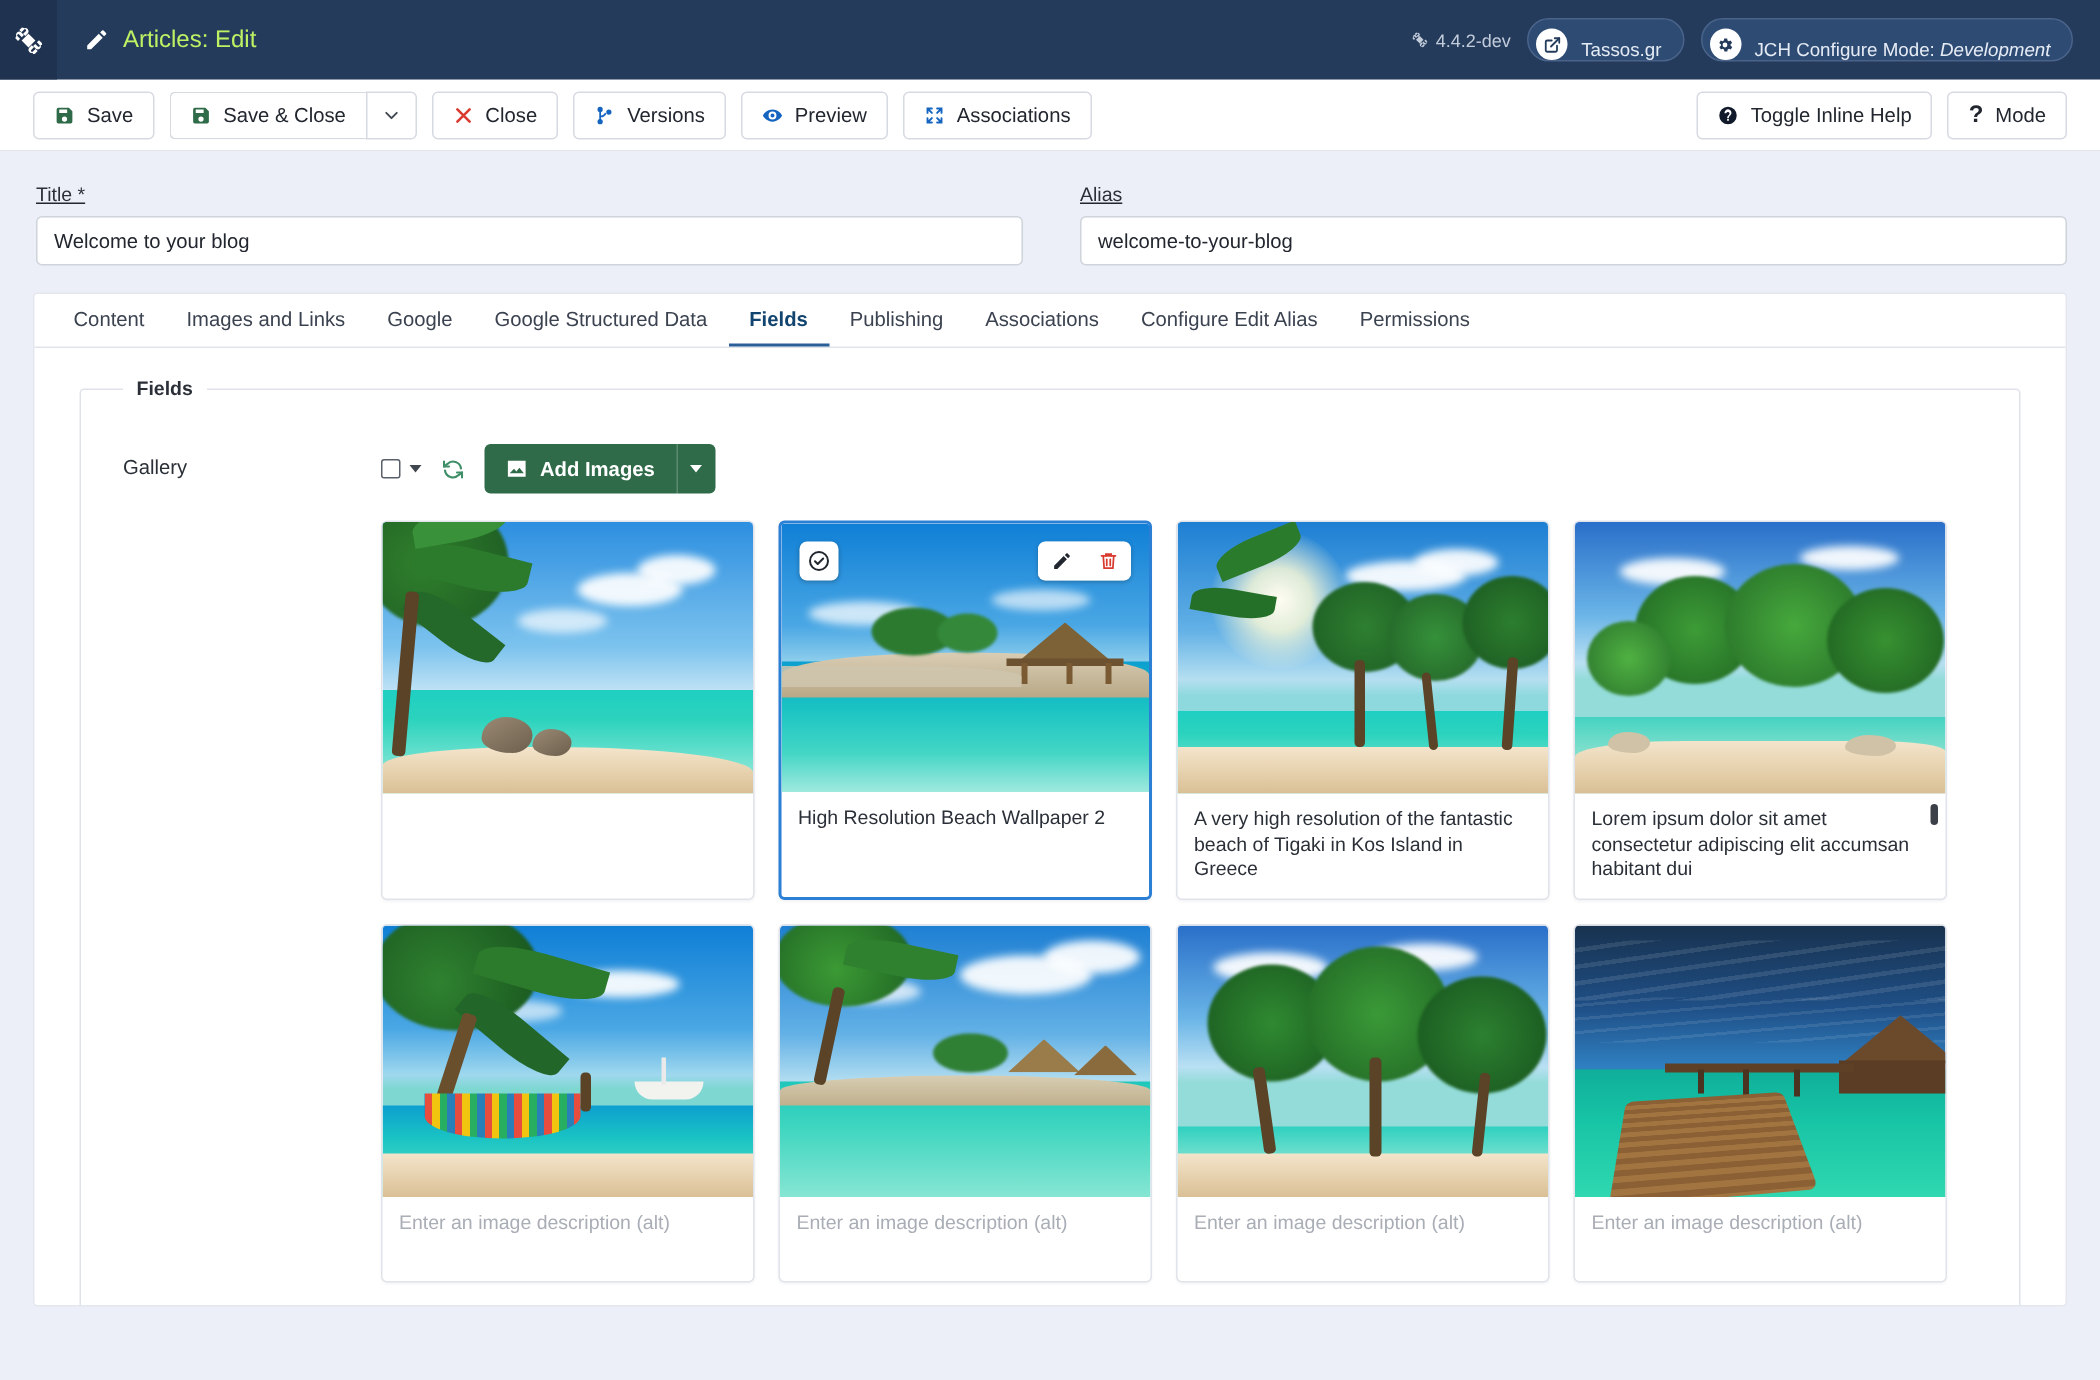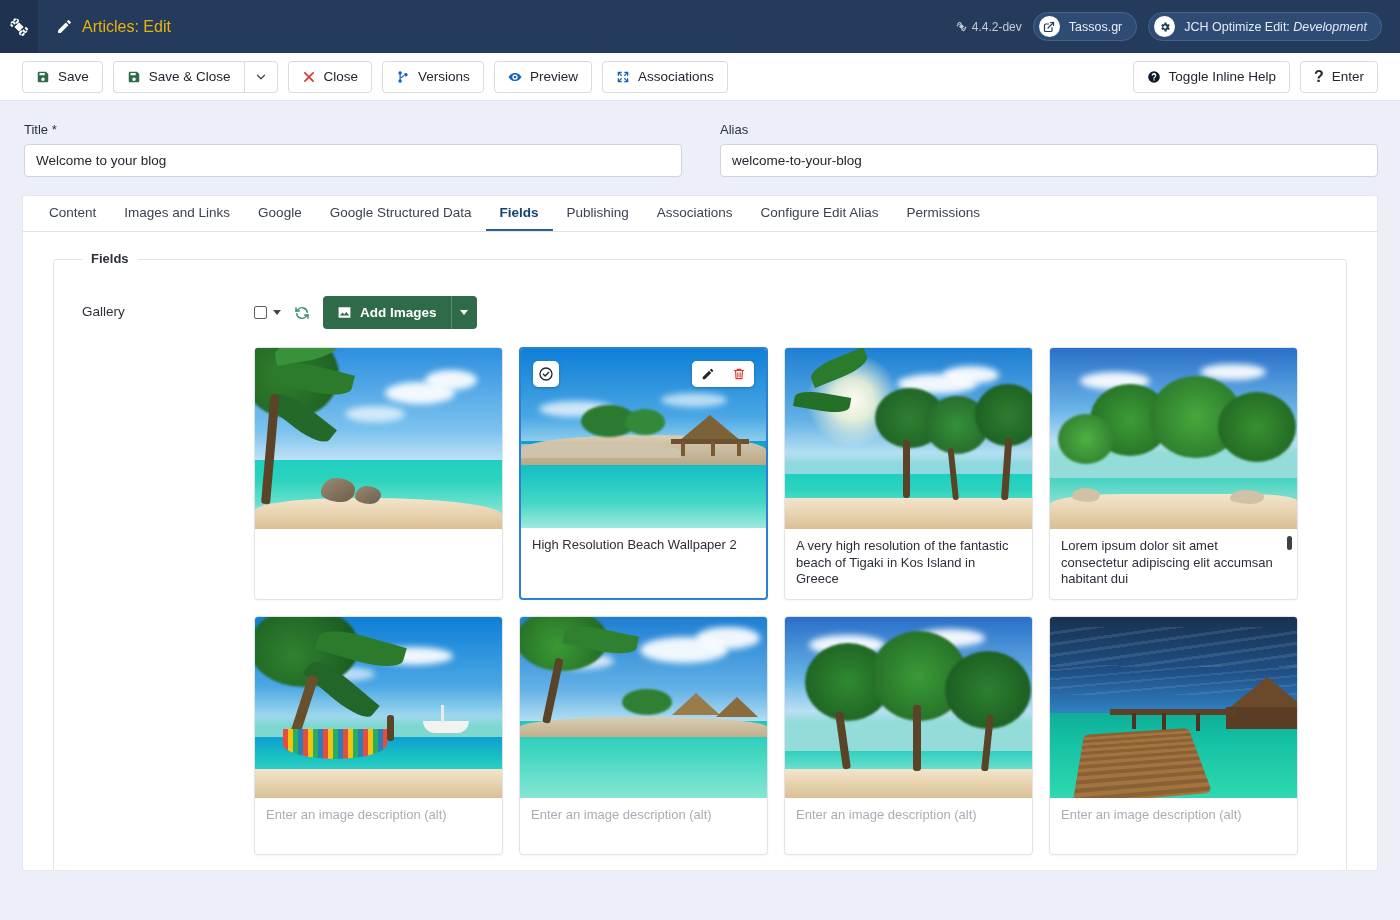--- a/index.html
+++ b/index.html
@@ -20,35 +20,35 @@
     position:relative;
   }
   .logo-cell {
     width:38px; height:53px;
     background:#1f3350;
     display:flex; align-items:center; justify-content:center;
   }
   .joomla-logo { width:20px; height:20px; }
   .header-title {
     display:flex; align-items:center; gap:9px;
-    margin-left:18px; color:#eab308;
+    margin-left:18px; color:#bef264;
     font-size:16px;
   }
   .pencil-icon { width:17px; height:17px; display:block; }
   .header-right {
     margin-left:auto; display:flex; align-items:center;
     gap:11px; padding-right:18px;
   }
   .version-tag {
     color:#c3ccdb; font-size:12px;
     display:flex; align-items:center; gap:5px;
   }
   .version-tag svg { width:11px; height:11px; }
   .pill {
-    display:flex; align-items:center; gap:9px;
+    display:flex; align-items:flex-end; gap:9px;
     background:#2e4straight; background:#2e4b73;
     border:1px solid #4a638a;
     border-radius:18px;
     height:29px; padding:0 14px 0 5px;
     color:#e6ecf5; font-size:12.5px;
     white-space:nowrap;
   }
   .pill .pill-ic {
     width:21px; height:21px; border-radius:50%;
     background:#fff; color:#243b5b;
@@ -78,21 +78,21 @@
   .btn-group .btn-caret {
     border-radius:0 4px 4px 0; padding:0 9px;
   }
   .toolbar-right { margin-left:auto; display:flex; gap:10px; }
 
   
   .page {
     padding:0 22px;
   }
   .fieldrow {
-    display:flex; gap:38px; padding:21px 0 4px 2px;
+    display:flex; gap:38px; padding:21px 0 4px 2px;text-decoration:underline;
   }
   .field { flex:1; }
   .field-label {
     font-size:13px; color:#2b3038; margin-bottom:7px;
   }
   .field input {
     width:100%; height:33px;
     border:1px solid #ced4da; border-radius:4px;
     background:#fff; padding:0 11px;
     font-family:"Liberation Sans", sans-serif;
@@ -307,21 +307,21 @@
       <span>Tassos.gr</span>
     </div>
 
     <div class="pill">
       <span class="pill-ic">
         <svg viewBox="0 0 24 24" fill="#243b5b">
           <path d="M19.4 13a7.8 7.8 0 0 0 0-2l2.1-1.6-2-3.5-2.5 1a7.7 7.7 0 0 0-1.7-1l-.4-2.7h-4l-.4 2.7c-.6.2-1.2.6-1.7 1l-2.5-1-2 3.5L6.6 11a7.8 7.8 0 0 0 0 2l-2.1 1.6 2 3.5 2.5-1c.5.4 1.1.8 1.7 1l.4 2.7h4l.4-2.7c.6-.2 1.2-.6 1.7-1l2.5 1 2-3.5L19.4 13zM12 15.2A3.2 3.2 0 1 1 12 8.8a3.2 3.2 0 0 1 0 6.4z"></path>
         </svg>
       </span>
       <span>
-        <span>JCH Optimize Edit:</span>
+        <span>JCH Configure Mode:</span>
         <em>Development</em>
       </span>
     </div>
   </div>
 </div>
 
 <div class="toolbar">
   <button class="btn">
     <svg viewBox="0 0 24 24" fill="#2f6b49">
       <path d="M17 3H5a2 2 0 0 0-2 2v14a2 2 0 0 0 2 2h14a2 2 0 0 0 2-2V7l-4-4zm-5 16a3 3 0 1 1 0-6 3 3 0 0 1 0 6zm3-10H6V5h9v4z"></path>
@@ -379,21 +379,21 @@
 
   <div class="toolbar-right">
     <button class="btn">
       <svg viewBox="0 0 24 24" fill="#111a2b">
         <path d="M12 2a10 10 0 1 0 0 20 10 10 0 0 0 0-20zm1 16h-2v-2h2v2zm1.8-6.2-.9.9c-.6.6-.9 1.1-.9 2.3h-2v-.5c0-.9.4-1.7 1-2.3l1.2-1.2c.4-.4.6-.9.6-1.5A2 2 0 0 0 10 9.5H8a4 4 0 1 1 6.8 2.3z"></path>
       </svg>
       <span>Toggle Inline Help</span>
     </button>
     <button class="btn">
       <span style="font-weight:bold;font-size:16px;">?</span>
-      <span>Enter</span>
+      <span>Mode</span>
     </button>
   </div>
 </div>
 
 <div class="page">
 
   <div class="fieldrow">
     <div class="field">
       <div class="field-label">Title *</div>
       <input type="text" value="Welcome to your blog" style="">

